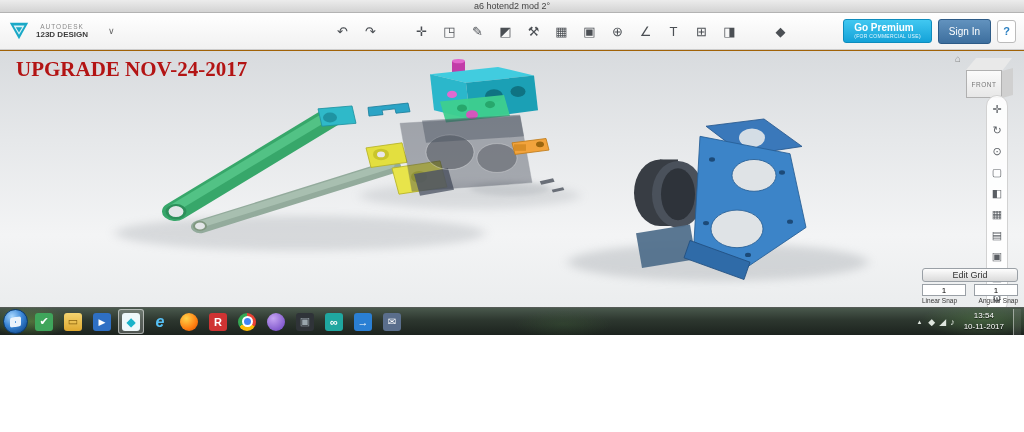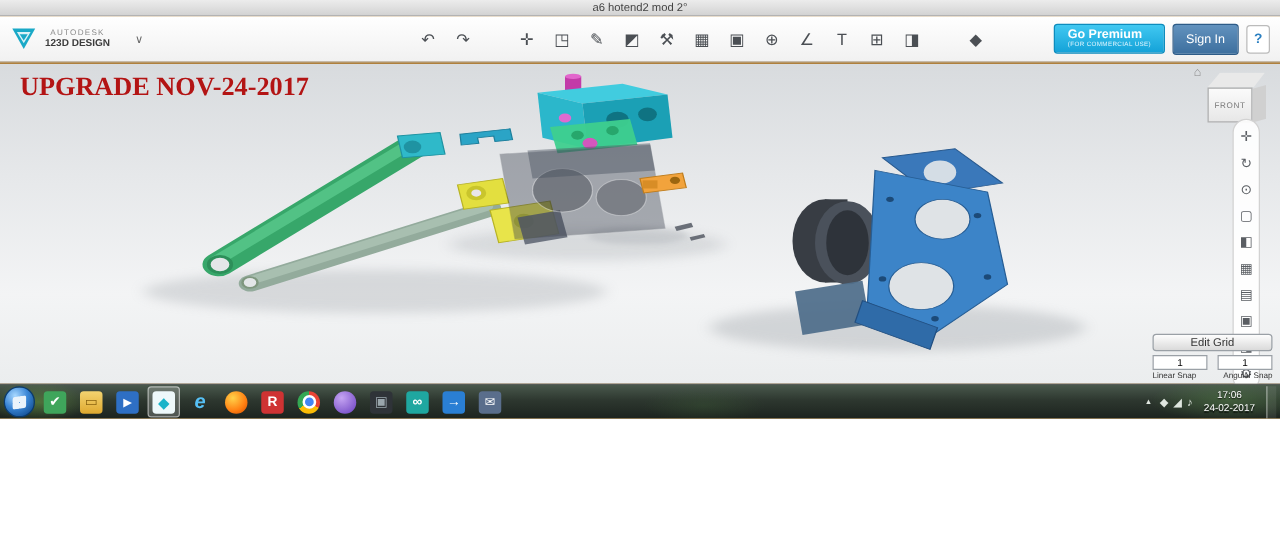--- a/index.html
+++ b/index.html
@@ -340,20 +340,20 @@
     <div class="tb-icon c-mail">
         <span class="chip">✉</span>
       </div>
 
     <div class="tray">
       <span class="tray-expand">▲</span>
       <span class="tray-ic">◆</span>
       <span class="tray-ic">◢</span>
       <span class="tray-ic">♪</span>
       <div class="clock">
-        <div>17:06</div>
-        <div>24-02-2017</div>
+        <div>13:54</div>
+        <div>10-11-2017</div>
       </div>
       <div class="show-desktop"></div>
     </div>
   </div>
 
 </div>
 
 </body></html>

